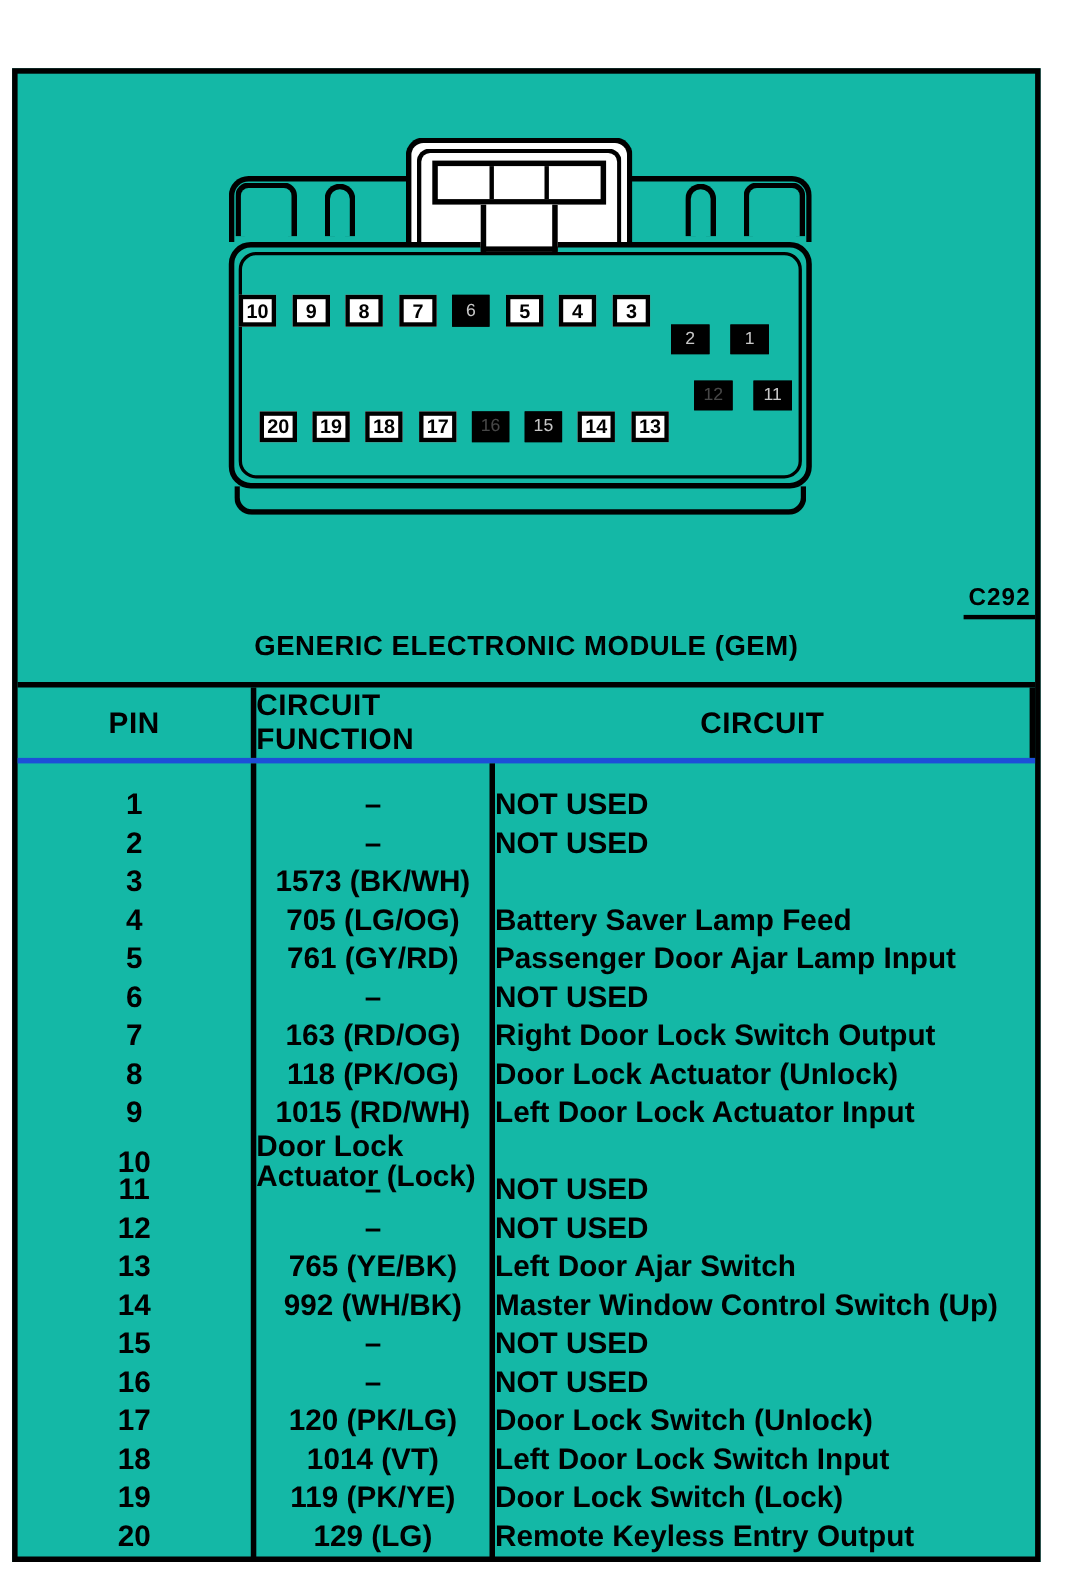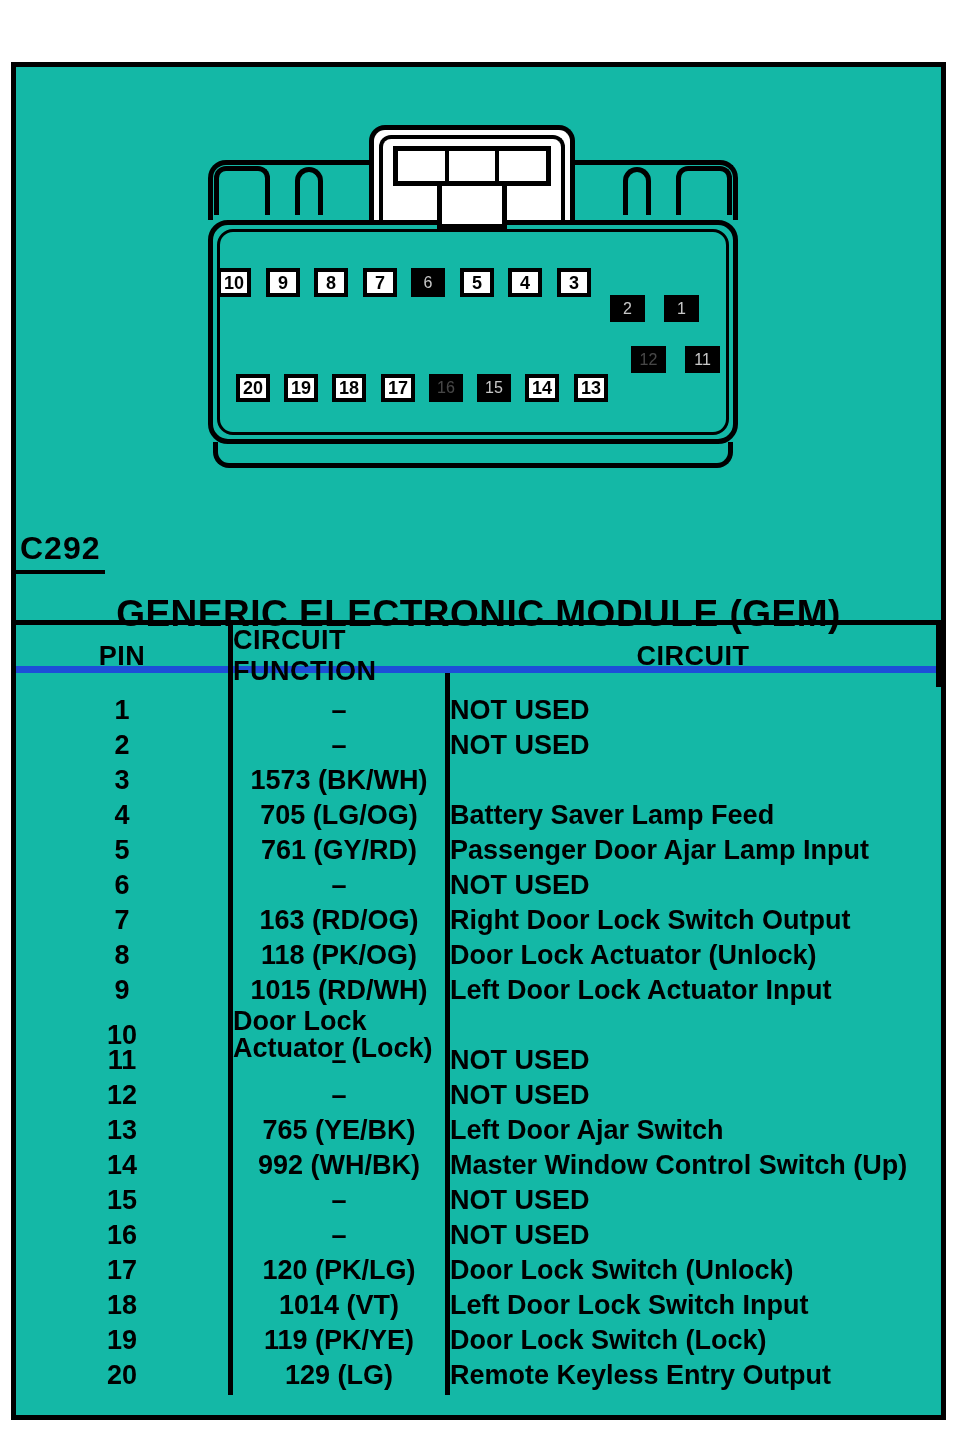--- a/index.html
+++ b/index.html
@@ -24,27 +24,27 @@
   .center-tab{position:absolute;left:421px;top:119px;width:70px;height:43px;border:5px solid #000;border-top:none;box-sizing:border-box;background:#fff;z-index:5;}
   .body-outer{position:absolute;left:192px;top:153px;width:530px;height:224px;border:5px solid #000;border-radius:20px;box-sizing:border-box;z-index:4;}
   .body-inner{position:absolute;left:201px;top:162px;width:512px;height:206px;border:3px solid #000;border-radius:16px;box-sizing:border-box;z-index:4;}
   .lip{position:absolute;left:197px;top:375px;width:520px;height:26px;border:5px solid #000;border-top:none;border-radius:0 0 16px 16px;box-sizing:border-box;z-index:1;}
   .pins-layer{position:absolute;inset:0;z-index:6;}
   .pin{position:absolute;box-sizing:border-box;border:4px solid #000;background:#fff;display:flex;align-items:center;justify-content:center;font-weight:bold;font-size:18px;line-height:1;}
   .pin.filled{background:#000;border-color:#000;color:rgba(255,255,255,0.78);font-weight:400;font-size:16px;}
   .pin.dim{color:rgba(255,255,255,0.28);}
 
   
-  .conn-id{position:absolute;left:0;top:463px;width:100%;text-align:left;font-weight:bold;font-size:32px;letter-spacing:1px;}
+  .conn-id{position:absolute;left:0;top:463px;width:100%;text-align:right;font-weight:bold;font-size:22px;letter-spacing:1px;}
   .conn-id span{display:inline-block;border-bottom:4px solid #000;padding:0 4px 3px 4px;}
-  .conn-name{position:absolute;left:0;top:526px;width:100%;text-align:center;font-weight:bold;font-size:37px;letter-spacing:0.5px;}
+  .conn-name{position:absolute;left:0;top:506px;width:100%;text-align:center;font-weight:bold;font-size:25px;letter-spacing:0.5px;}
 
   
   .pin-table{position:absolute;left:0;top:553px;width:100%;}
-  .thead{display:grid;grid-template-columns:217px 217px 1fr;height:53px;border-top:5px solid #000;border-bottom:7px solid #1d4ed8;box-sizing:border-box;}
+  .thead{display:grid;grid-template-columns:217px 217px 1fr;height:74px;border-top:5px solid #000;border-bottom:5px solid #1d4ed8;box-sizing:border-box;}
   .th{display:flex;align-items:center;justify-content:center;font-weight:bold;font-size:27px;letter-spacing:0.5px;box-sizing:border-box;}
   .th.b{border-right:5px solid #000;}
   .tbody{position:relative;height:722px;padding-top:20px;box-sizing:border-box;}
   .vline{position:absolute;top:0;bottom:0;width:5px;background:#000;}
   .v1{left:212px;}
   .v2{left:429px;}
   .trow{display:grid;grid-template-columns:217px 217px 1fr;height:35px;align-items:center;}
   .td{font-weight:bold;font-size:27px;line-height:1;box-sizing:border-box;}
   .td-pin{text-align:center;padding-right:5px;}
   .td-circuit{text-align:center;padding-right:5px;}

